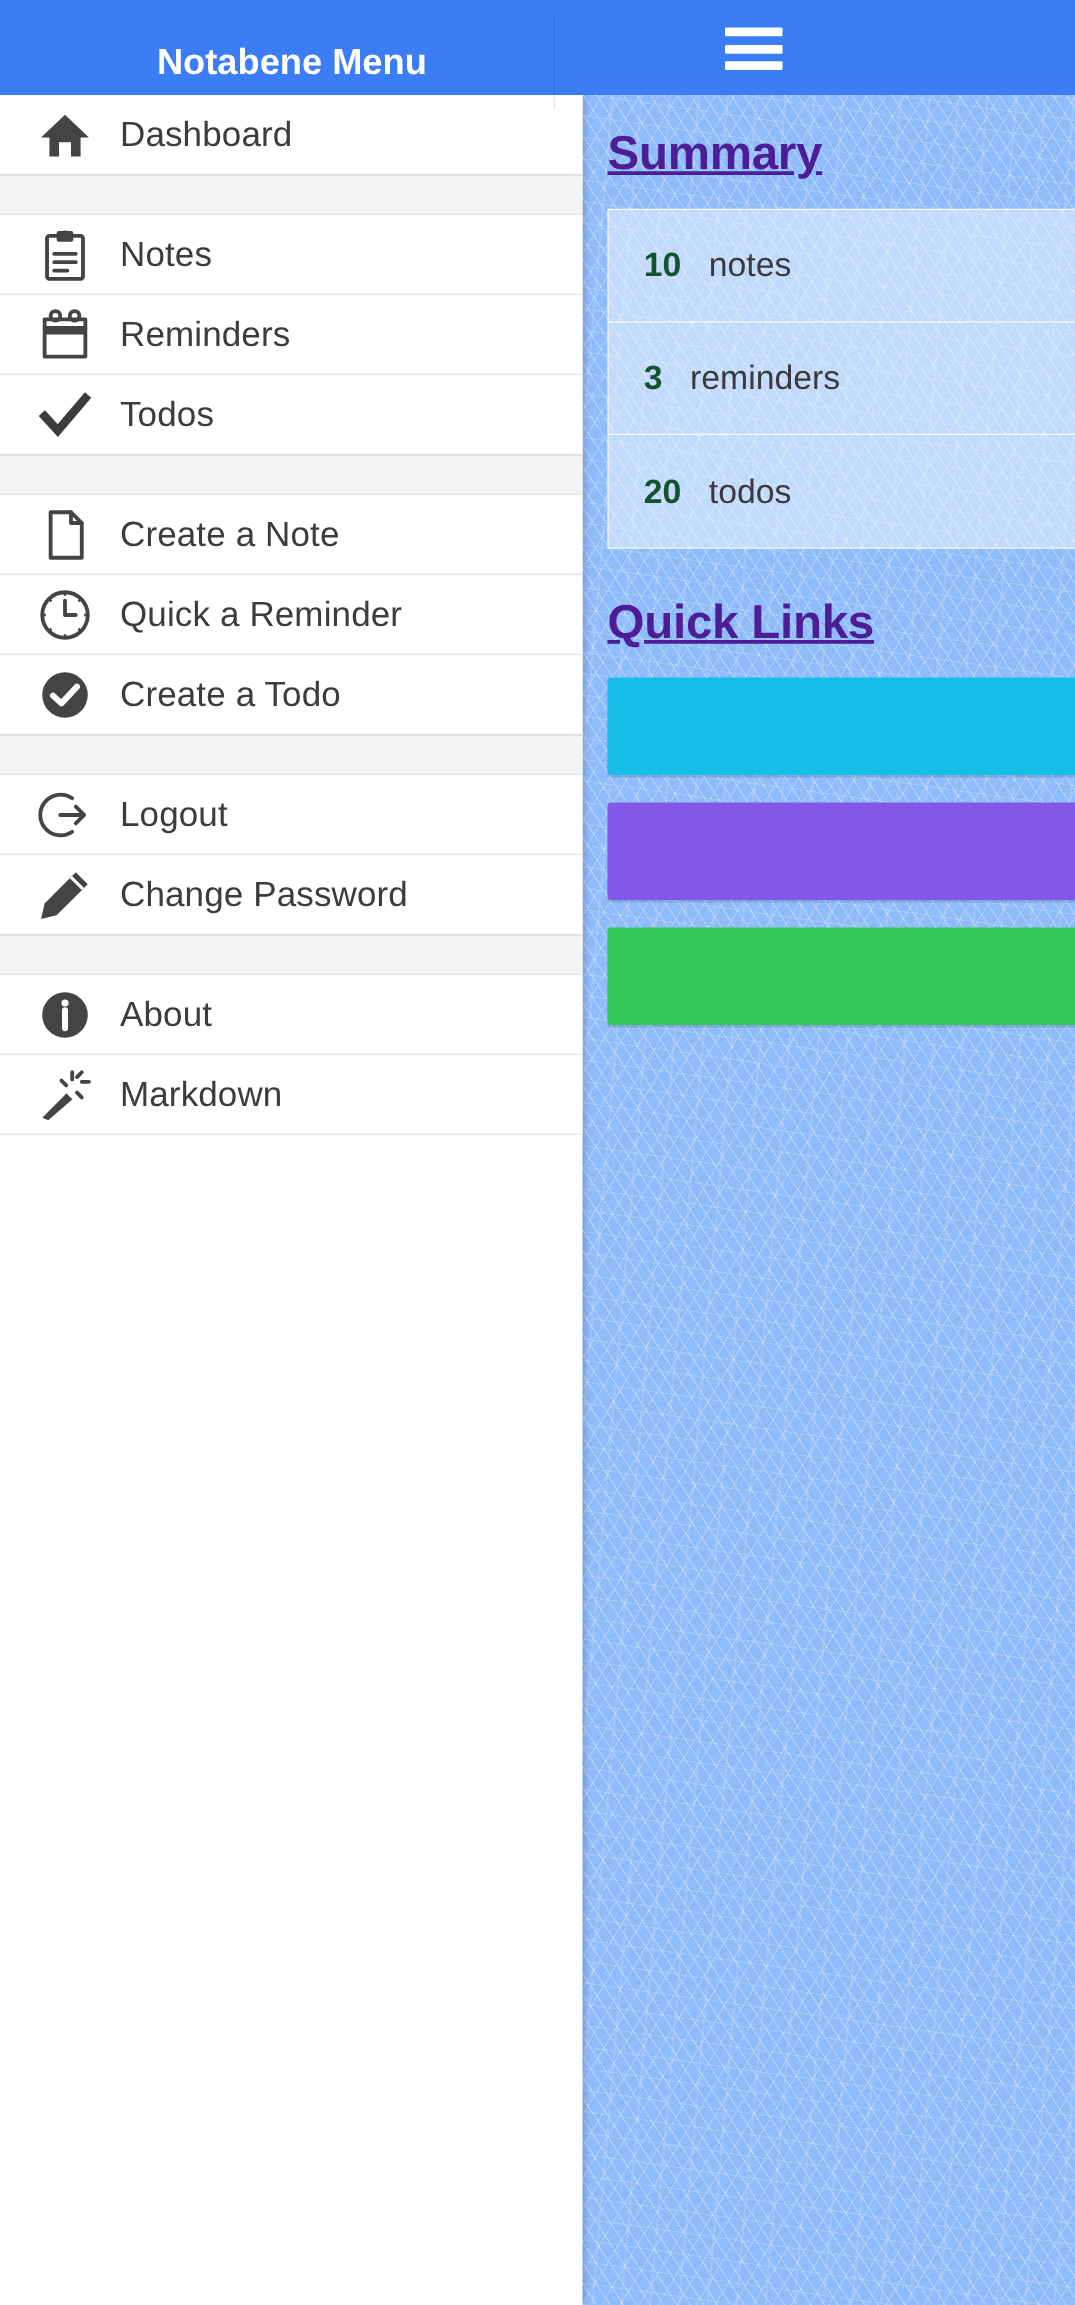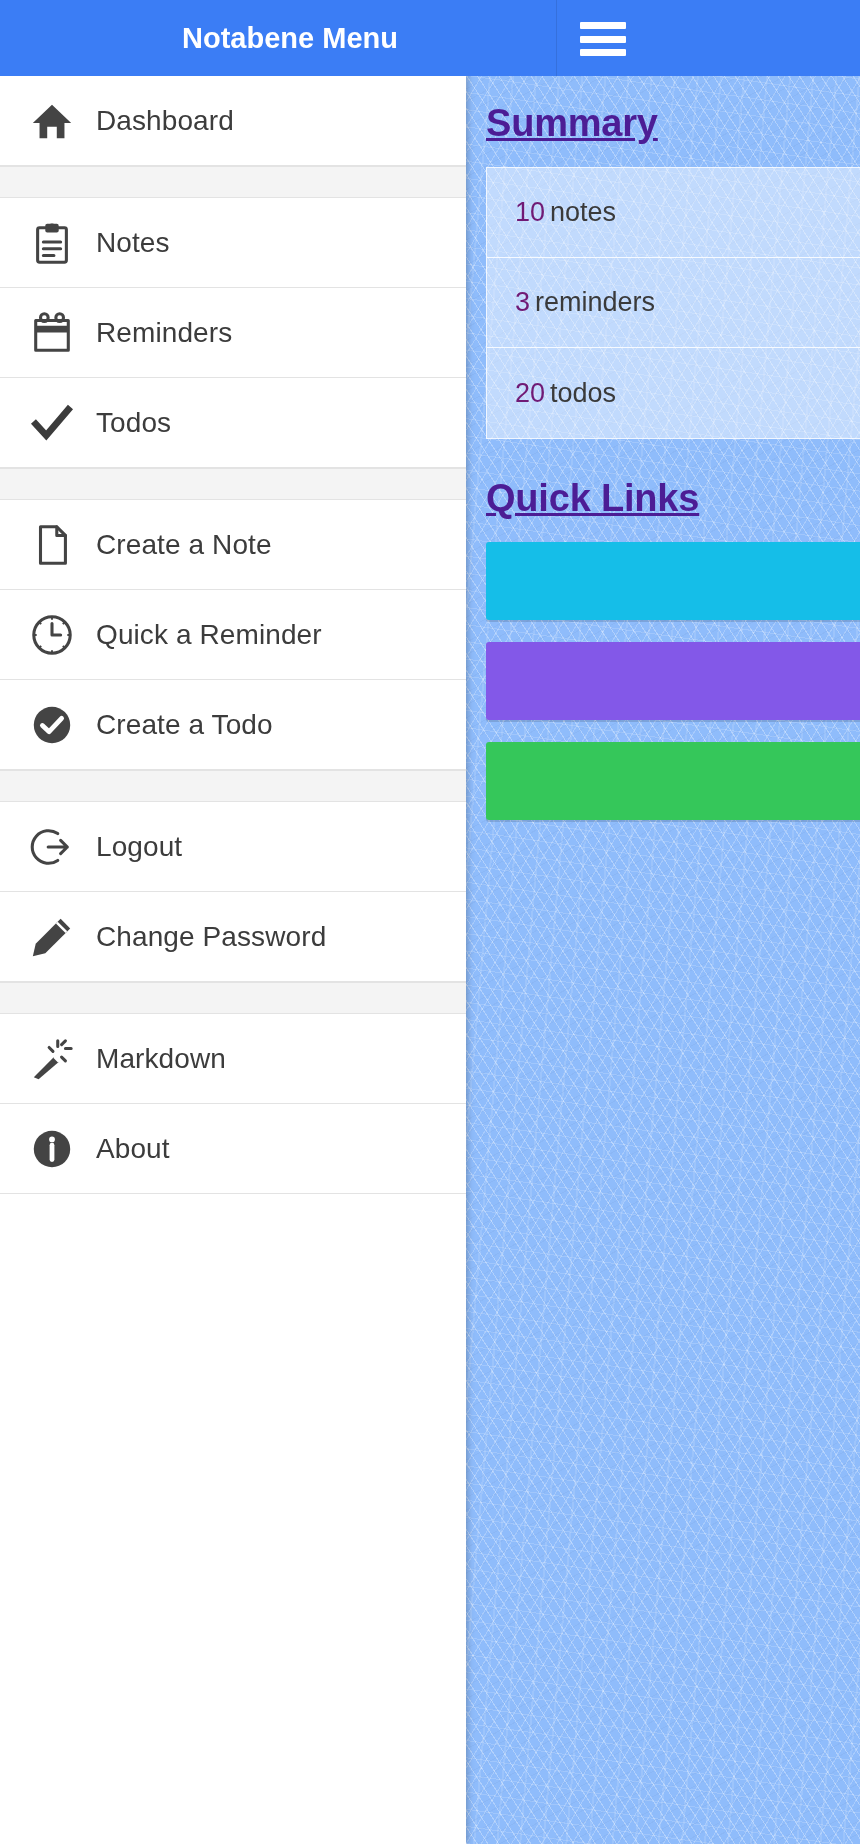--- a/index.html
+++ b/index.html
@@ -39,21 +39,21 @@
     background:rgba(255,255,255,0.45);
     border:1px solid rgba(255,255,255,0.75);
     margin-bottom:38px;
   }
   .summary-row {
     height:90px; display:flex; align-items:center;
     padding-left:28px; font-size:27px; color:#3a3a3a;
     border-bottom:1px solid rgba(255,255,255,0.85);
   }
   .summary-row:last-child { border-bottom:none; }
-  .summary-row b { color:#701a75; font-weight:normal; margin-right:5px; }
+  .summary-row b { color:#14532d; font-weight:bold; margin-right:22px; }
 
   .quick-links { margin-top:4px; }
   .ql-btn {
     display:flex; align-items:center; justify-content:flex-end;
     width:420px; height:78px; margin-bottom:22px;
     border:none; border-radius:3px;
     color:#ffffff; font-size:27px;
     font-family:"Liberation Sans", sans-serif;
     padding-right:18px; white-space:nowrap; overflow:hidden;
     box-shadow:0 2px 0 rgba(0,0,0,0.13);
@@ -65,36 +65,36 @@
     width:466px; height:1844px;
     background:#ffffff;
     box-shadow:2px 0 6px rgba(0,0,0,0.22);
     z-index:5;
   }
   .topbar {
     position:absolute; left:0; top:0; width:860px; height:76px;
     background:#3b7df5; z-index:9;
   }
   .topbar-title {
-    position:absolute; left:0; top:0; width:557px; height:76px;
+    position:absolute; left:0; top:12px; width:444px; height:76px;
     display:flex; align-items:center; justify-content:center;
     color:#ffffff; font-size:29px; font-weight:bold;
     border-right:1px solid rgba(0,0,0,0.10);
     padding-left:24px;
   }
   .hamburger {
     position:absolute; left:580px; top:22px;
     width:46px; height:34px;
     display:flex; flex-direction:column; justify-content:space-between;
   }
   .hamburger span { display:block; height:7px; background:#fff; border-radius:1px; }
 
   .menu { position:absolute; top:76px; left:0; width:466px; }
   .menu-item {
-    position:relative; height:90px; display:flex; align-items:center;
+    position:relative; height:64px; display:flex; align-items:center;
     padding-left:22px; background:#ffffff;
     border-bottom:1px solid #e3e3e3;
     text-align:right;
   }
   .menu-item .ico {
     width:60px; height:60px; flex:0 0 60px;
     display:flex; align-items:center; justify-content:center;
     color:#444; margin-right:14px;
   }
   .menu-item .lbl { font-size:28px; color:#3c3c3c; letter-spacing:0.1px; }
@@ -229,38 +229,38 @@
               <path d="M33 5 l10 10 -26 26 -13 3 3 -13 Z" fill="#444"></path>
               <path d="M29 9 l10 10" stroke="#fff" stroke-width="2.6"></path>
             </svg>
           </span>
           <span class="lbl">Change Password</span>
         </div>
         <div class="menu-sep"></div>
         <div class="menu-item">
           <span class="ico">
             <svg width="46" height="46" viewBox="0 0 48 48">
+              <circle cx="24" cy="24" r="19" fill="#444"></circle>
+              <circle cx="24" cy="14" r="3" fill="#fff"></circle>
+              <path d="M24 20 v15" stroke="#fff" stroke-width="5" stroke-linecap="round"></path>
+            </svg>
+          </span>
+          <span class="lbl">About</span>
+        </div>
+        <div class="menu-item">
+          <span class="ico">
+            <svg width="46" height="46" viewBox="0 0 48 48">
               <path d="M5 43 L26 22 L31 27 L10 45 Z" fill="#444"></path>
               <path d="M26 22 l5 5" stroke="#fff" stroke-width="2"></path>
               <g stroke="#444" stroke-width="3.2" stroke-linecap="round">
                 <path d="M30 5 v6M38 13 h6M21 12 l4 4M38 26 l-4 -4M38 5 l-4 4"></path>
               </g>
             </svg>
           </span>
           <span class="lbl">Markdown</span>
-        </div>
-        <div class="menu-item">
-          <span class="ico">
-            <svg width="46" height="46" viewBox="0 0 48 48">
-              <circle cx="24" cy="24" r="19" fill="#444"></circle>
-              <circle cx="24" cy="14" r="3" fill="#fff"></circle>
-              <path d="M24 20 v15" stroke="#fff" stroke-width="5" stroke-linecap="round"></path>
-            </svg>
-          </span>
-          <span class="lbl">About</span>
         </div>
       </div>
   </div>
 
   <div class="topbar">
     <div class="topbar-title">Notabene Menu</div>
     <div class="hamburger">
       <span></span>
       <span></span>
       <span></span>

